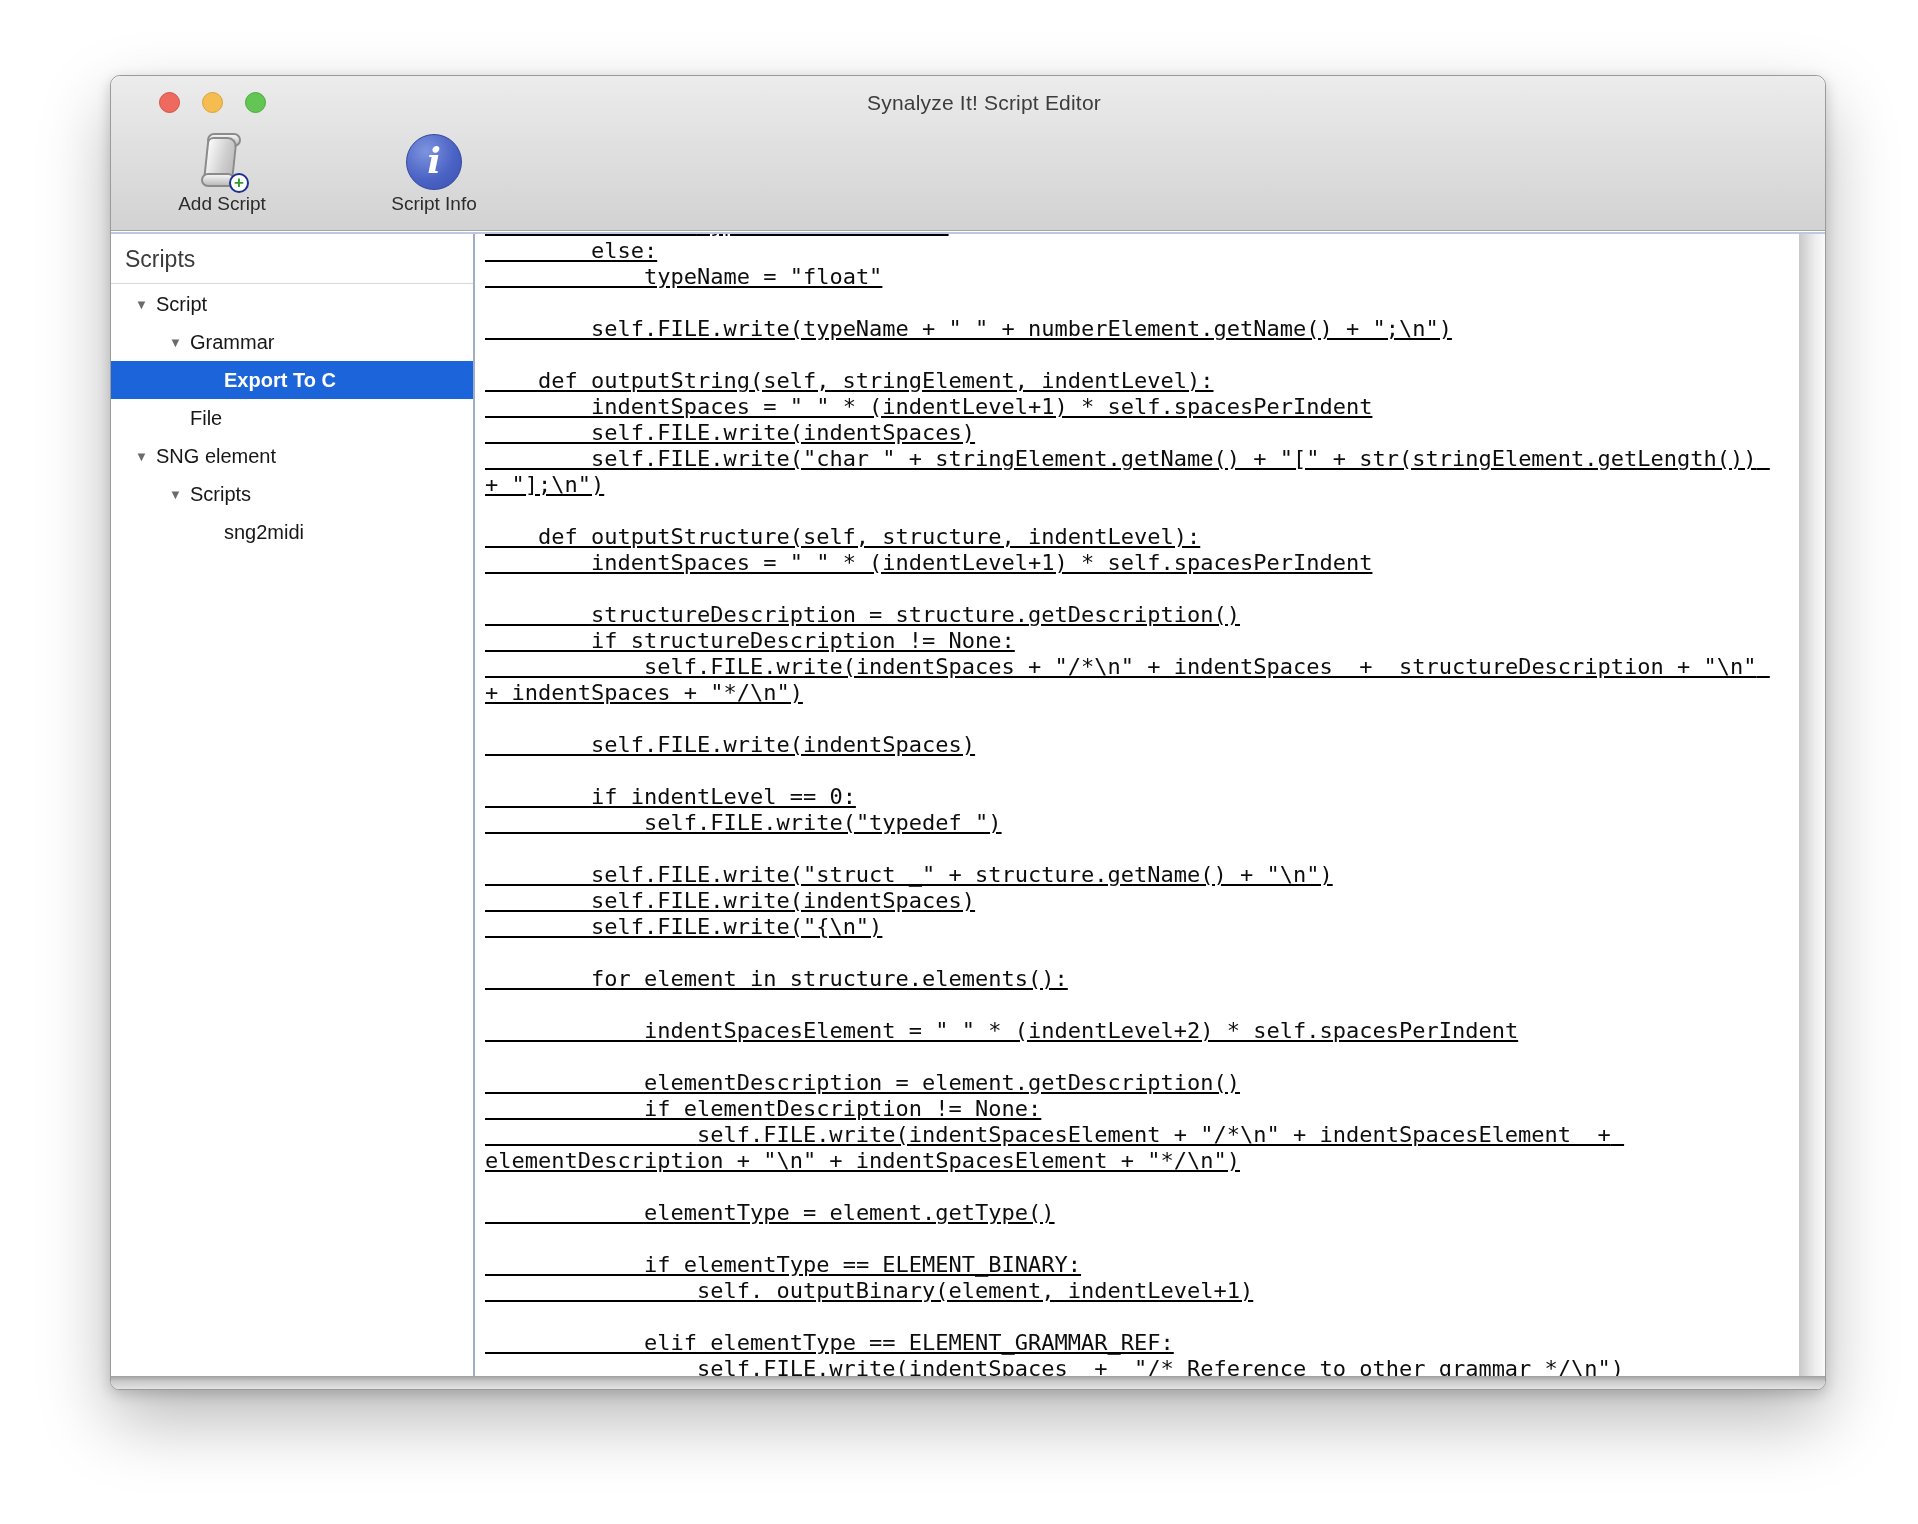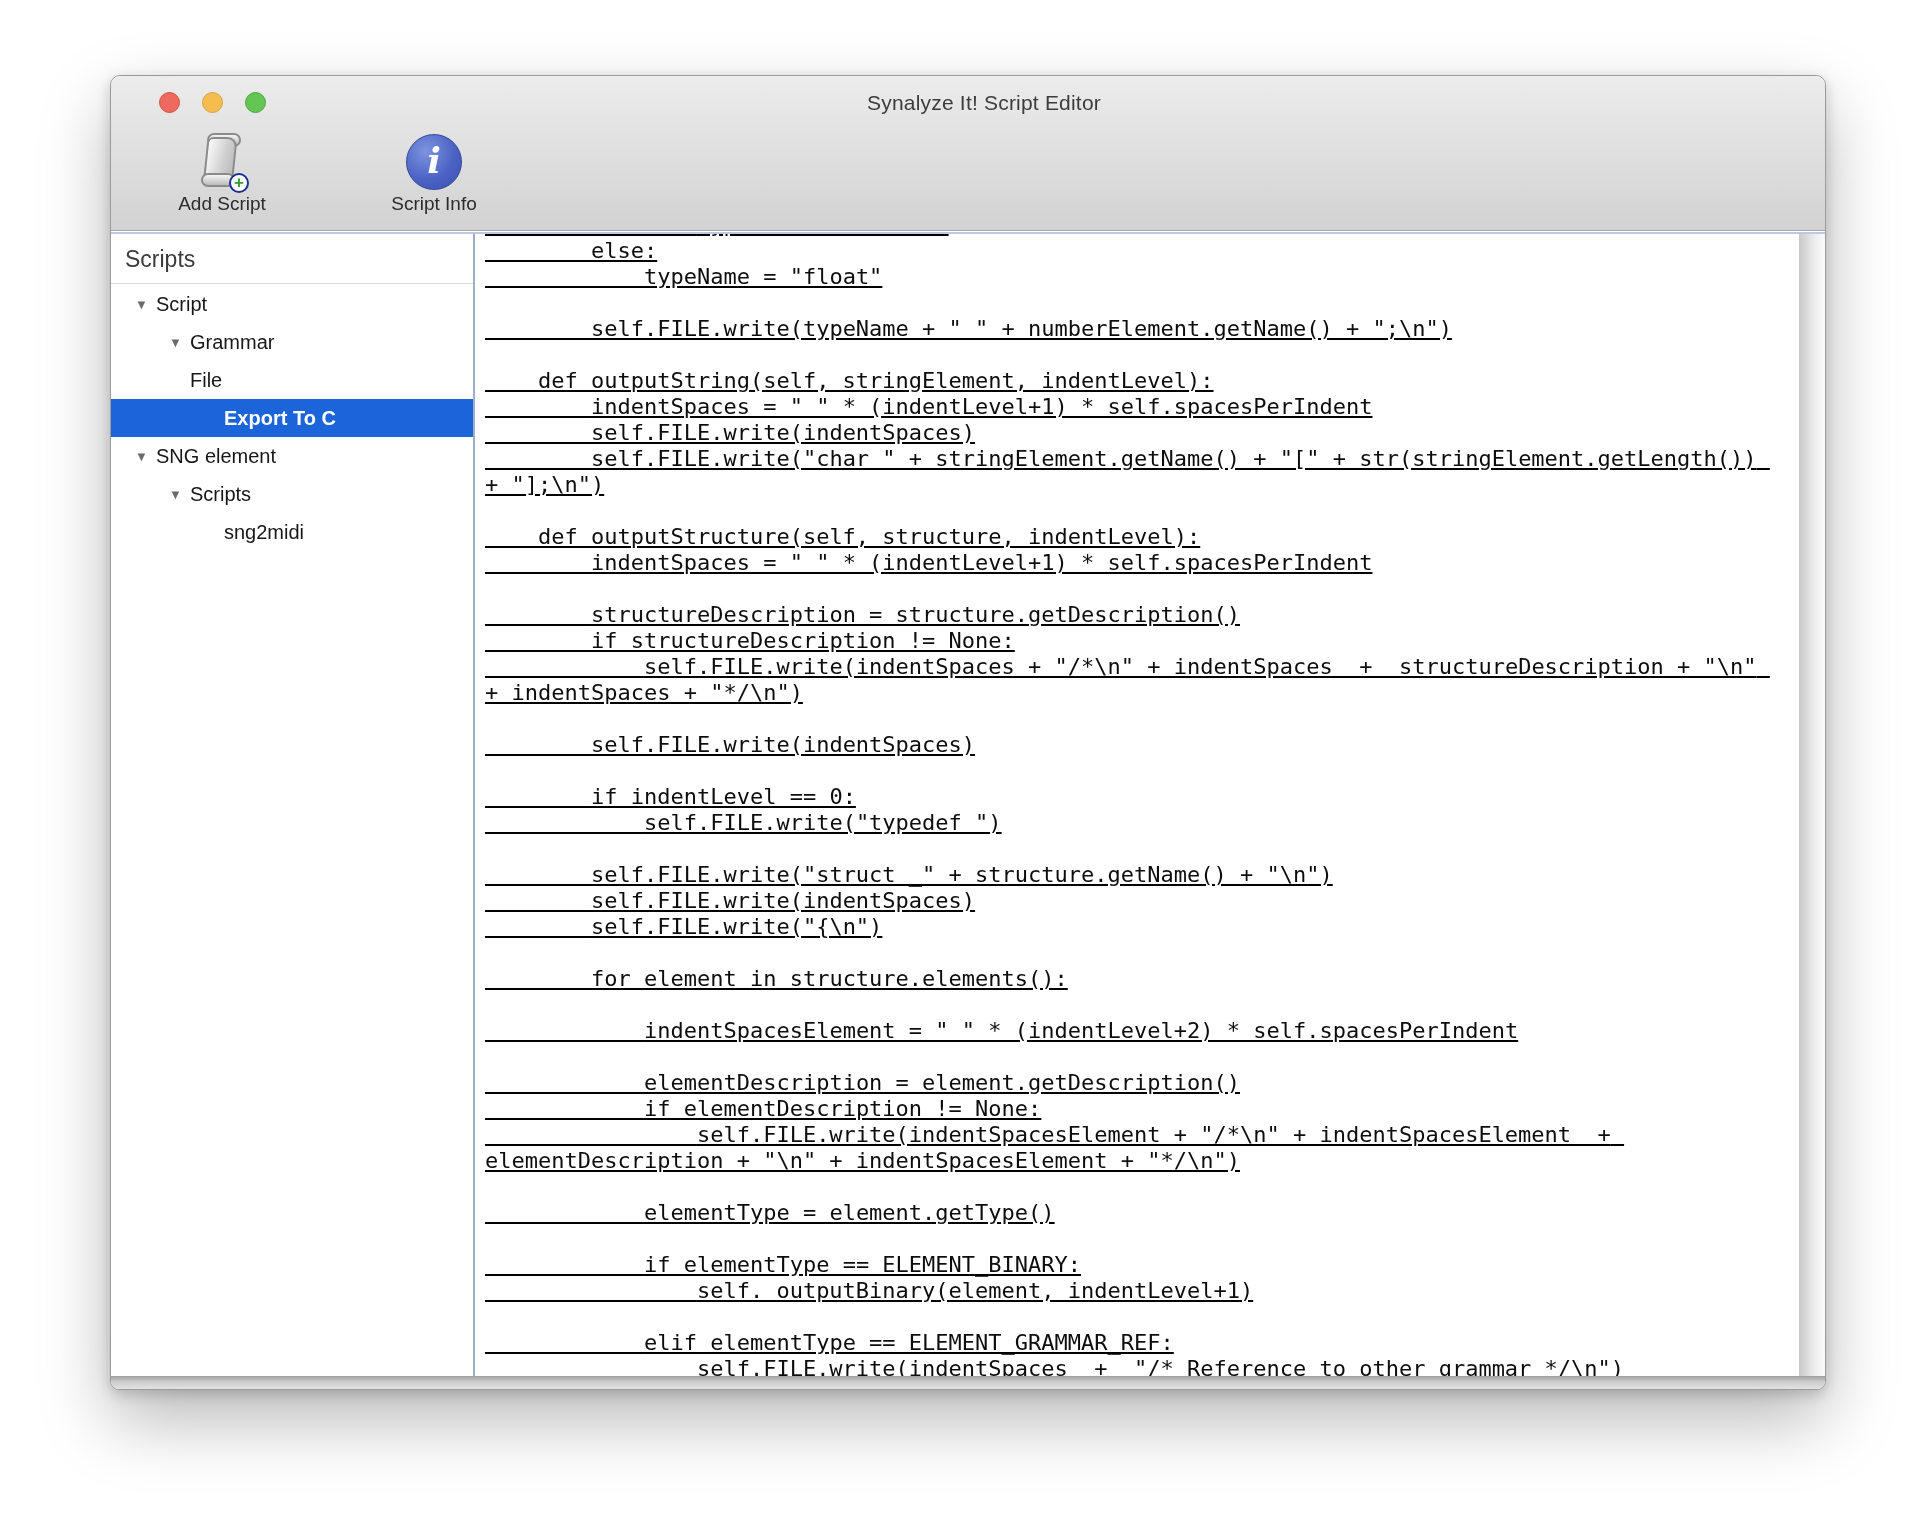--- a/index.html
+++ b/index.html
@@ -170,27 +170,27 @@
         <div class="sidebar-header">Scripts</div>
         <div class="tree">
             <div class="tree-row" style="padding-left: 24px;">
               <span class="tri">▼</span>
               <span class="tree-label">Script</span>
             </div>
             <div class="tree-row" style="padding-left: 58px;">
               <span class="tri">▼</span>
               <span class="tree-label">Grammar</span>
             </div>
+            <div class="tree-row selected" style="padding-left: 92px;">
+              <span class="tri"></span>
+              <span class="tree-label">Export To C</span>
+            </div>
             <div class="tree-row" style="padding-left: 58px;">
               <span class="tri"></span>
               <span class="tree-label">File</span>
-            </div>
-            <div class="tree-row selected" style="padding-left: 92px;">
-              <span class="tri"></span>
-              <span class="tree-label">Export To C</span>
             </div>
             <div class="tree-row" style="padding-left: 24px;">
               <span class="tri">▼</span>
               <span class="tree-label">SNG element</span>
             </div>
             <div class="tree-row" style="padding-left: 58px;">
               <span class="tri">▼</span>
               <span class="tree-label">Scripts</span>
             </div>
             <div class="tree-row" style="padding-left: 92px;">

